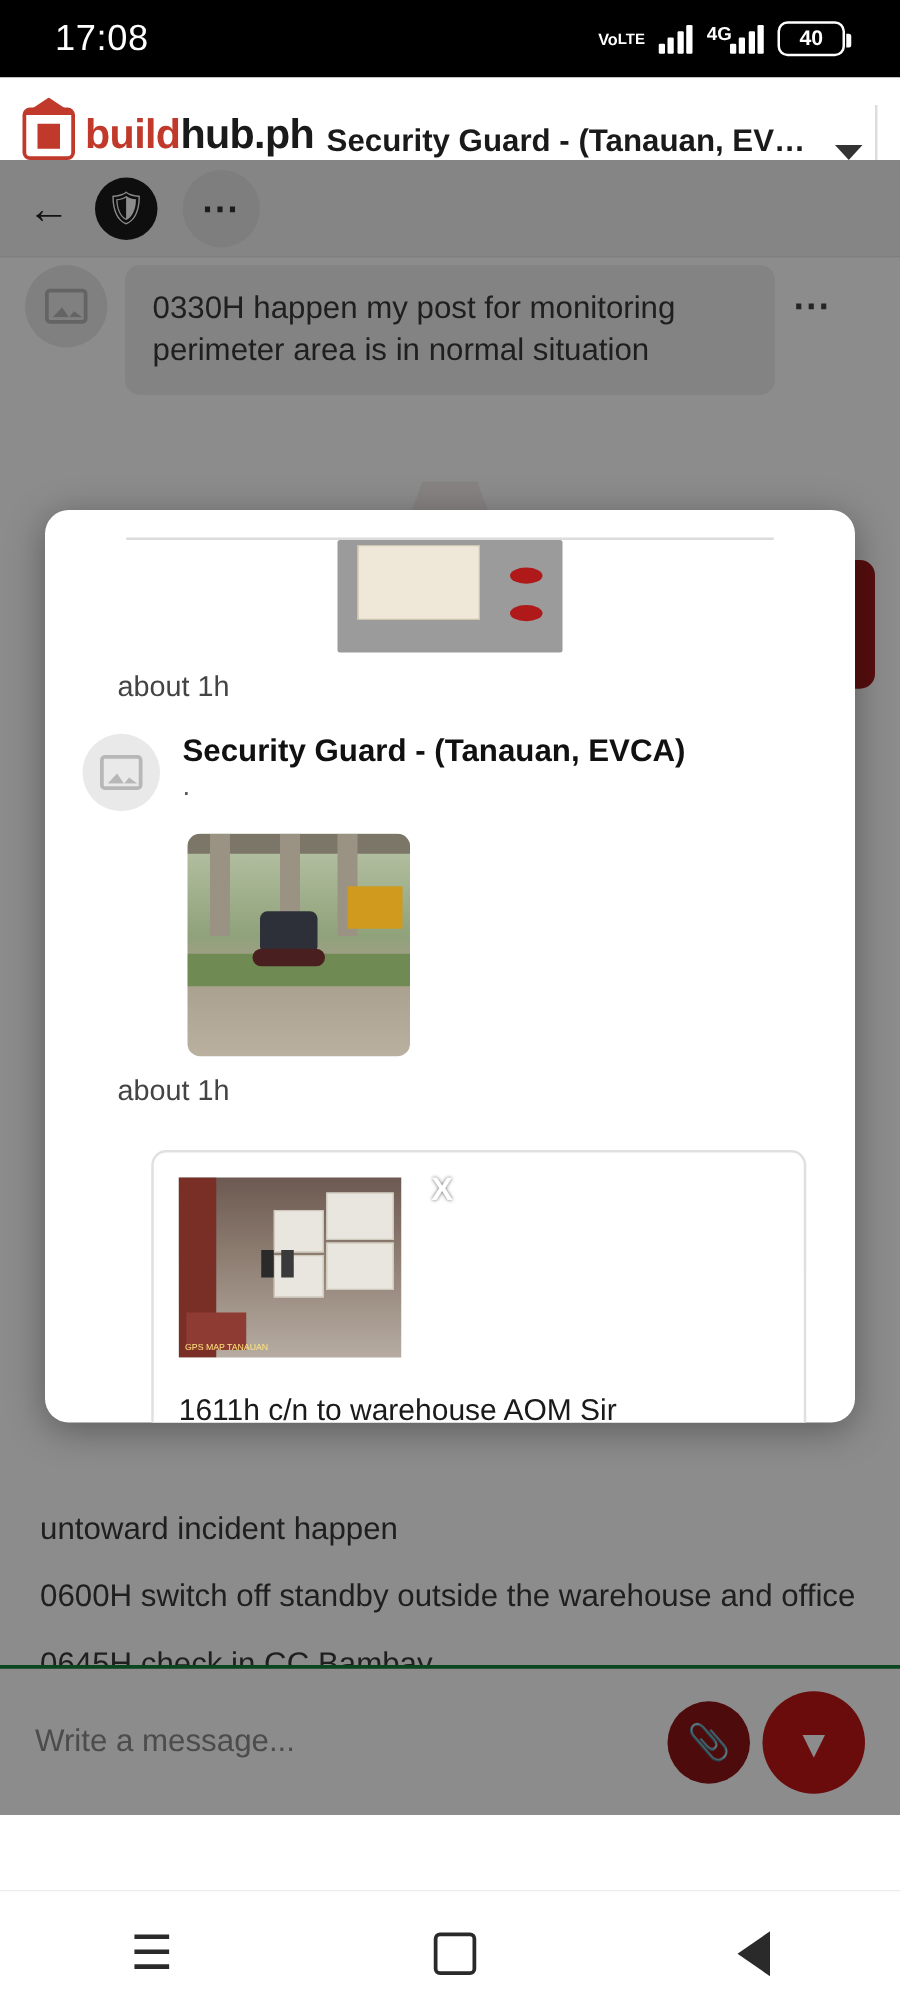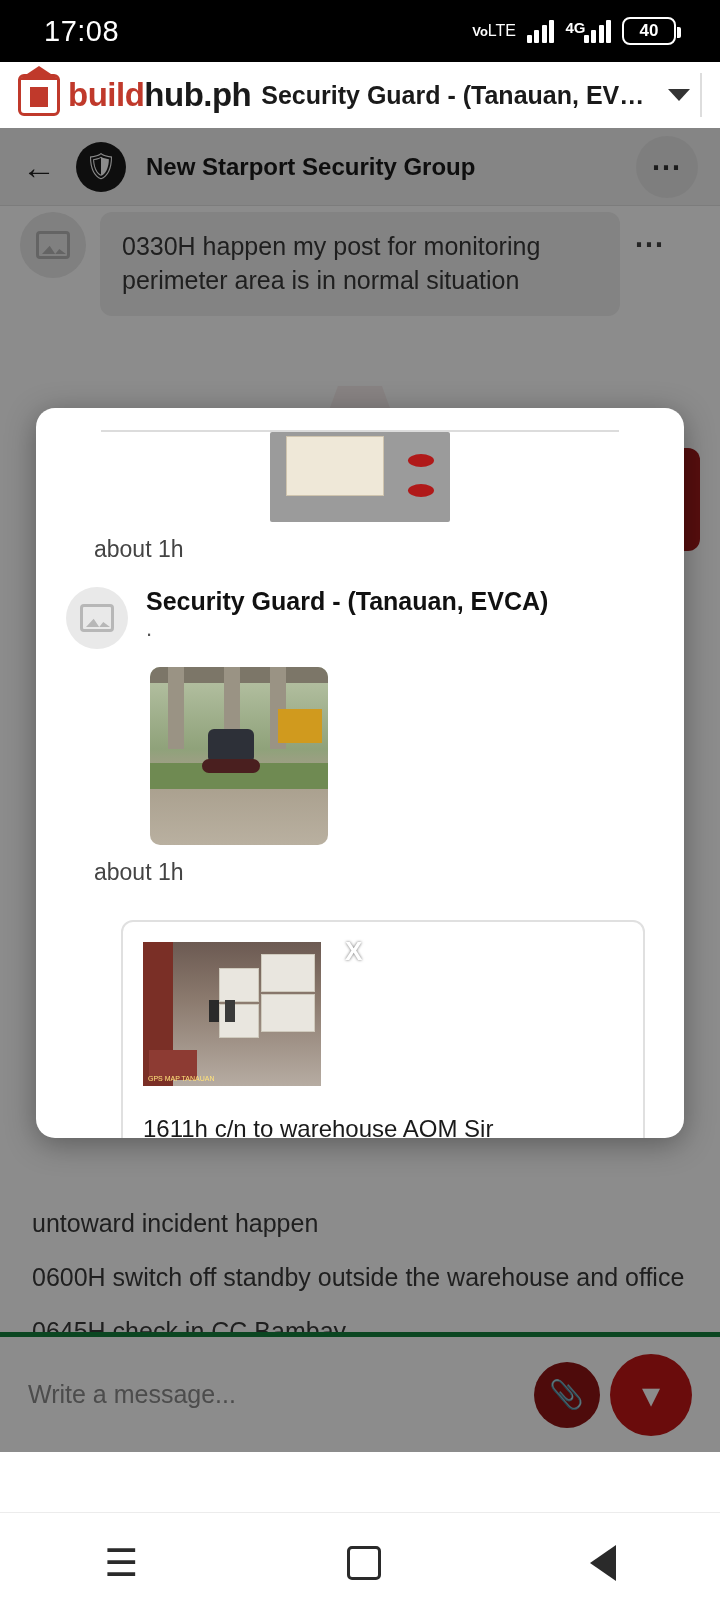--- a/index.html
+++ b/index.html
@@ -20,21 +20,21 @@
   .statusbar {
     position: absolute; top: 0; left: 0; right: 0; height: 62px;
     background: #000; color: #fff;
     display: flex; align-items: center; justify-content: space-between;
     padding: 0 44px;
   }
   .status-time { font-size: 29px; font-weight: 500; letter-spacing: .5px; }
   .status-right { display: flex; align-items: center; gap: 11px; }
   .volte { display: flex; flex-direction: row; align-items: center; line-height: 1; }
   .volte span:first-child { font-size: 13px; font-weight: bold; }
-  .volte span:last-child { font-size: 16px; font-weight: normal; }
+  .volte span:last-child { font-size: 12px; font-weight: bold; }
   .bars { display: flex; align-items: flex-end; gap: 2.5px; height: 24px; }
   .bars i { display: block; width: 5px; background: #fff; border-radius: 1px; }
   .bars i:nth-child(1) { height: 8px; }
   .bars i:nth-child(2) { height: 13px; }
   .bars i:nth-child(3) { height: 18px; }
   .bars i:nth-child(4) { height: 23px; }
   .net-label { font-size: 15px; font-weight: bold; margin-right: -4px; }
   .net-wrap { display: flex; align-items: flex-start; gap: 2px; }
   .battery {
     display: flex; align-items: center; justify-content: center;
@@ -42,21 +42,21 @@
     font-size: 17px; font-weight: bold; position: relative; text-align: right;
   }
   .battery::after {
     content: ""; position: absolute; right: -7px; top: 8px;
     width: 4px; height: 11px; background: #fff; border-radius: 0 2px 2px 0;
   }
 
   
   .appbar {
     position: absolute; top: 62px; left: 0; right: 0; height: 66px;
-    background: #fff; display: flex; align-items: center; padding: 0 18px;
+    background: #fff; display: flex; align-items: flex-end; padding: 0 18px;
   }
   .logo-wrap { display: flex; align-items: center; gap: 8px; }
   .logo-mark {
     width: 42px; height: 42px; border: 3px solid #c0392b; border-radius: 6px;
     position: relative; background: #fff;
   }
   .logo-mark::before {
     content: ""; position: absolute; top: -11px; left: -3px; width: 42px; height: 14px;
     background: #c0392b;
     clip-path: polygon(0% 100%, 50% 0%, 100% 100%);
@@ -122,21 +122,21 @@
   .bubble-red {
     background: #9e1b1b; color: #fff; border-radius: 12px; padding: 18px 24px;
     font-size: 25px; line-height: 1.35;
   }
   .dots-vert { font-size: 30px; color: #444; font-weight: bold; letter-spacing: 2px; padding-top: 14px; }
   .bg-text-line { font-size: 25px; color: #3a3a3a; padding: 10px 32px; line-height: 1.35; }
 
   
   .composer {
     position: absolute; left: 0; right: 0; bottom: 160px; height: 120px;
-    background: #fff; border-top: 5px solid #15803d;
+    background: #fff; border-top: 3px solid #15803d;
     display: flex; align-items: center; padding: 0 28px;
   }
   .composer-input { flex: 1; font-size: 25px; color: #8a8a8a; }
   .fab-small {
     width: 66px; height: 66px; border-radius: 50%; background: #8e1414;
     display: flex; align-items: center; justify-content: center; color: #fff; font-size: 28px;
     margin-right: 10px;
   }
   .fab-big {
     width: 82px; height: 82px; border-radius: 50%; background: #c11616;
@@ -283,21 +283,20 @@
       </div>
     </div>
     <div class="appbar-title">Security Guard - (Tanauan, EVCA)</div>
     <div class="caret-down"></div>
     <div class="appbar-divider"></div>
   </div>
 
   <div class="chat-header">
     <div class="back-arrow">←</div>
     <div class="group-avatar">🛡</div>
-    <div class="group-name">New Starport Security Group</div>
     <div class="more-circle">⋯</div>
   </div>
 
   <div class="chat-bg">
     <div class="watermark">A</div>
 
     <div class="bg-row">
       <div class="bg-avatar">
           <div class="img-glyph"></div>
         </div>

